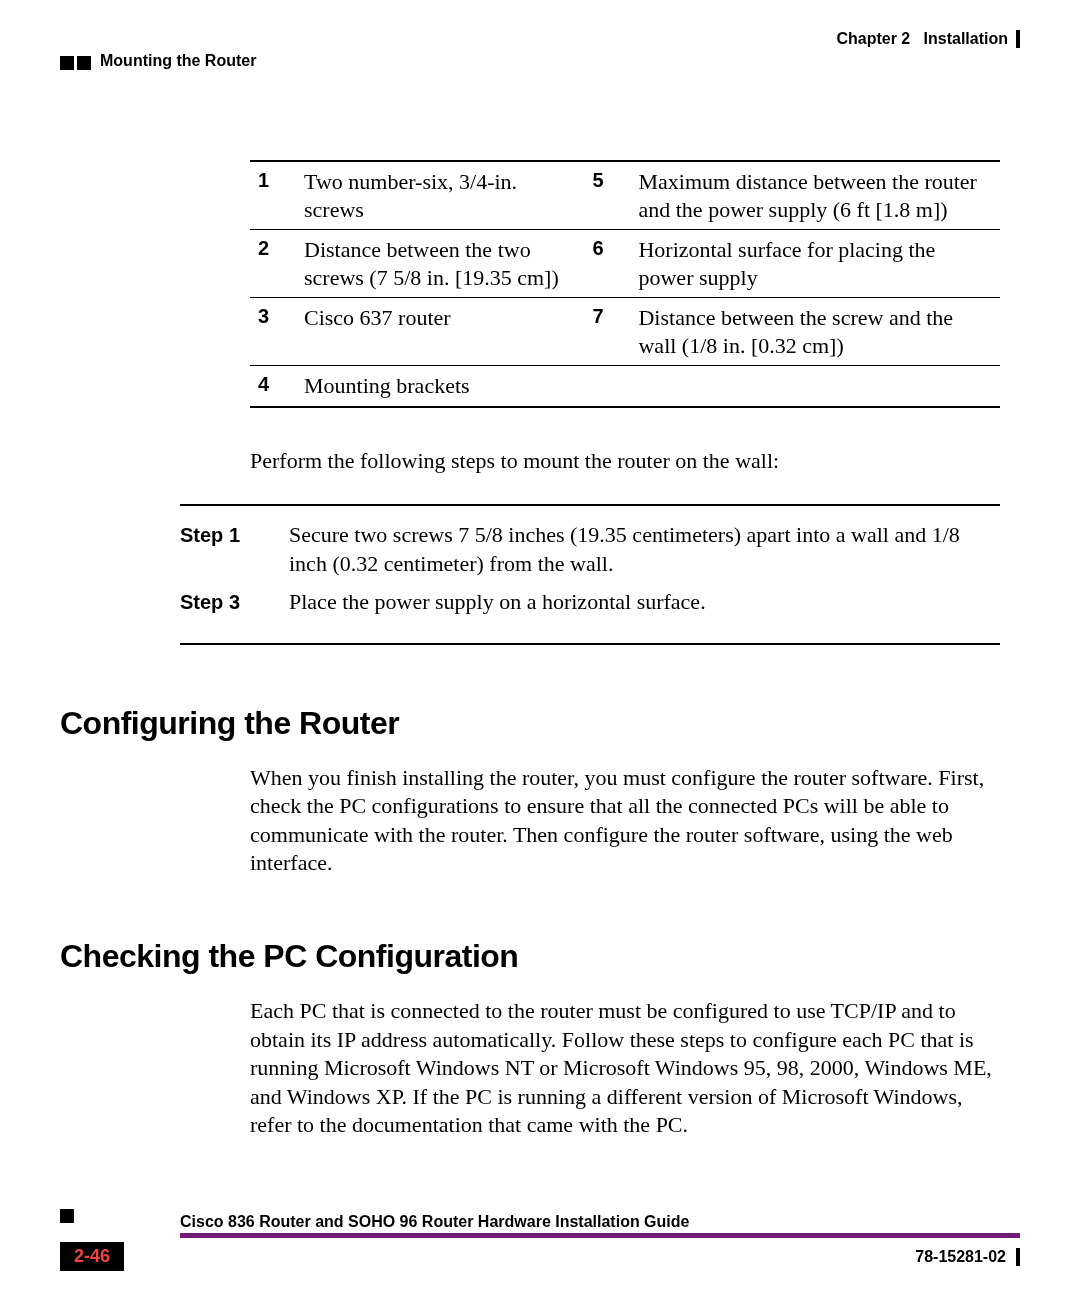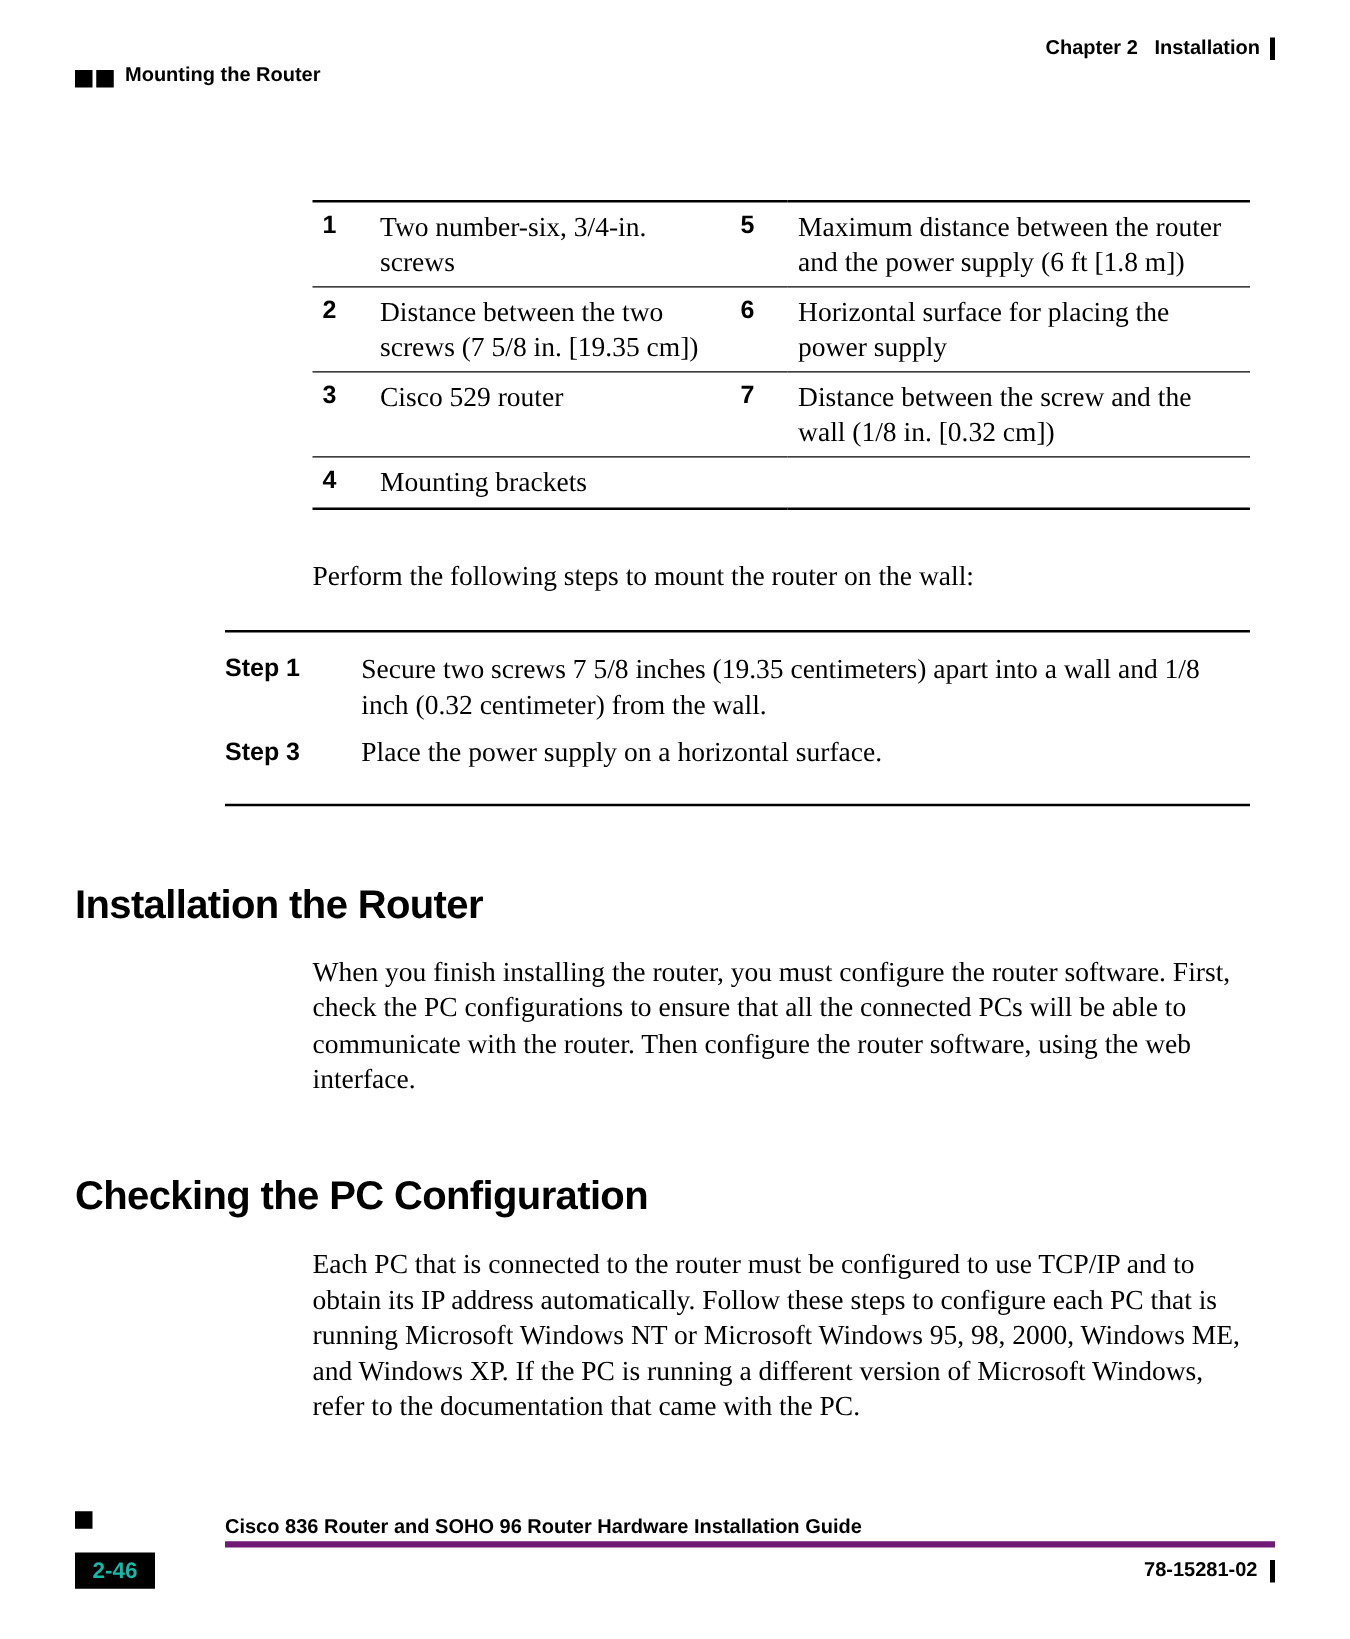--- a/index.html
+++ b/index.html
@@ -140,21 +140,21 @@
     margin-left: 120px;
   }
   .footer-row {
     display: flex;
     justify-content: space-between;
     align-items: center;
     margin-top: 4px;
   }
   .page-badge {
     background: #000;
-    color: #14b8a6;
+    color: #ef4444;
     font-family: Arial, Helvetica, sans-serif;
     font-weight: bold;
     font-size: 18px;
     padding: 4px 14px;
   }
   .doc-num {
     font-family: Arial, Helvetica, sans-serif;
     font-weight: bold;
     font-size: 16px;
     display: flex;
@@ -207,21 +207,21 @@
         <td>Maximum distance between the router and the power supply (6 ft [1.8 m])</td>
       </tr>
       <tr>
         <td class="num">2</td>
         <td>Distance between the two screws (7 5/8 in. [19.35 cm])</td>
         <td class="num">6</td>
         <td>Horizontal surface for placing the power supply</td>
       </tr>
       <tr>
         <td class="num">3</td>
-        <td>Cisco 529 router</td>
+        <td>Cisco 637 router</td>
         <td class="num">7</td>
         <td>Distance between the screw and the wall (1/8 in. [0.32 cm])</td>
       </tr>
       <tr>
         <td class="num">4</td>
         <td>Mounting brackets</td>
         <td class="num"></td>
         <td></td>
       </tr>
     </tbody>
@@ -234,21 +234,21 @@
         <div class="step-label">Step 1</div>
         <div class="step-text">Secure two screws 7 5/8 inches (19.35 centimeters) apart into a wall and 1/8 inch (0.32 centimeter) from the wall.</div>
       </div>
       <div class="step-row" style="margin-bottom:12px">
         <div class="step-label">Step 3</div>
         <div class="step-text">Place the power supply on a horizontal surface.</div>
       </div>
     </div>
   </div>
 
-  <h2 class="sec">Installation the Router</h2>
+  <h2 class="sec">Configuring the Router</h2>
   <p class="body-para">When you finish installing the router, you must configure the router software. First, check the PC configurations to ensure that all the connected PCs will be able to communicate with the router. Then configure the router software, using the web interface.</p>
 
   <h2 class="sec">Checking the PC Configuration</h2>
   <p class="body-para">Each PC that is connected to the router must be configured to use TCP/IP and to obtain its IP address automatically. Follow these steps to configure each PC that is running Microsoft Windows NT or Microsoft Windows 95, 98, 2000, Windows ME, and Windows XP. If the PC is running a different version of Microsoft Windows, refer to the documentation that came with the PC.</p>
 
   <div class="footer-left-sq"></div>
   <div class="footer">
     <div class="footer-title">Cisco 836 Router and SOHO 96 Router Hardware Installation Guide</div>
     <div class="footer-row">
       <span class="page-badge">2-46</span>

